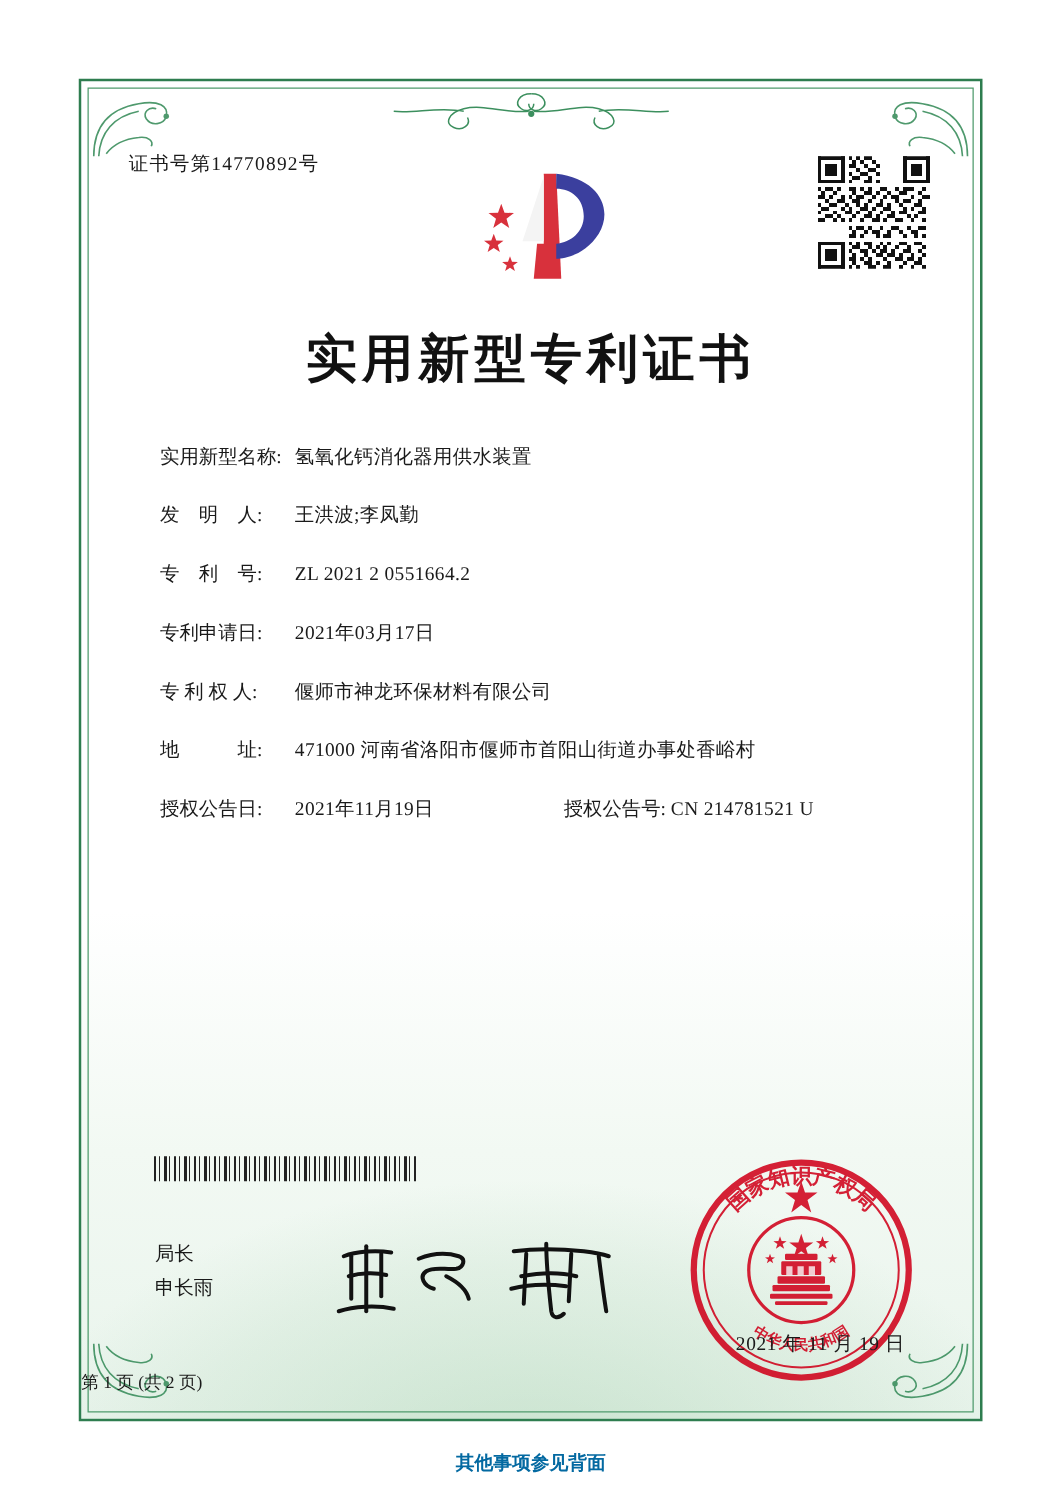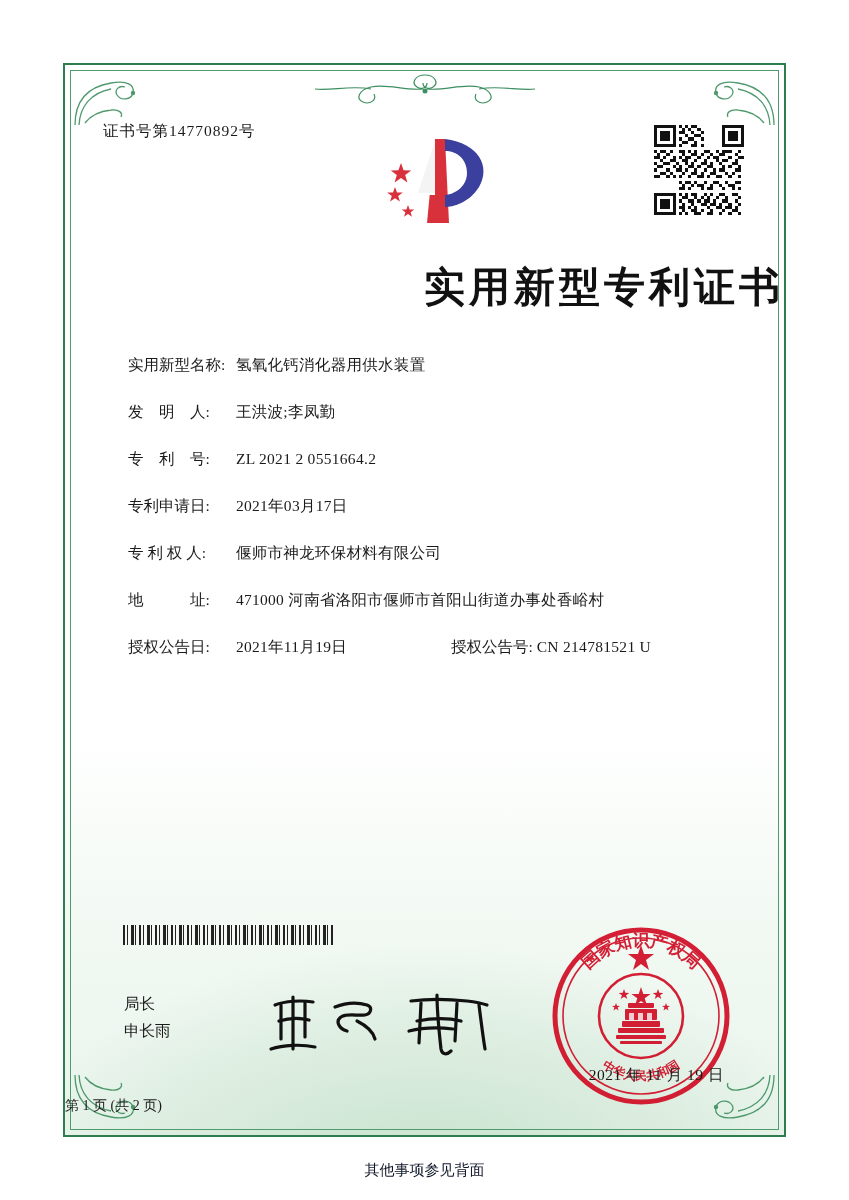--- a/index.html
+++ b/index.html
@@ -82,21 +82,21 @@
   .qr {
     position: absolute;
     right: 40px; top: 60px;
     width: 90px; height: 90px;
   }
   .qr svg { width: 100%; height: 100%; display: block; }
 
   .main-title {
     position: absolute;
     left: 0; right: 0; top: 195px;
-    text-align: right;
+    text-align: center;
     font-family: "DejaVu Sans", sans-serif;
     font-weight: bold;
     font-size: 41px;
     letter-spacing: 4px;
     color: #111;
   }
 
   
   .fields {
     position: absolute;
@@ -188,21 +188,22 @@
     left: 0; right: 0; bottom: 20px;
     text-align: left;
     font-size: 14px;
   }
   .below-note {
     position: absolute;
     left: 0; right: 0; top: 1161px;
     text-align: center;
     font-size: 15px;
     font-family: "DejaVu Sans", sans-serif;
-    color: #0f172a;
+    color: #0369a1;
+    font-weight: bold;
   }
 </style>
 </head>
 <body>
 
 <div class="page">
   <div class="cert-frame">
 
     <div class="corner tl">
       <svg viewBox="0 0 74 54" fill="none" stroke="currentColor" stroke-width="1.3">

